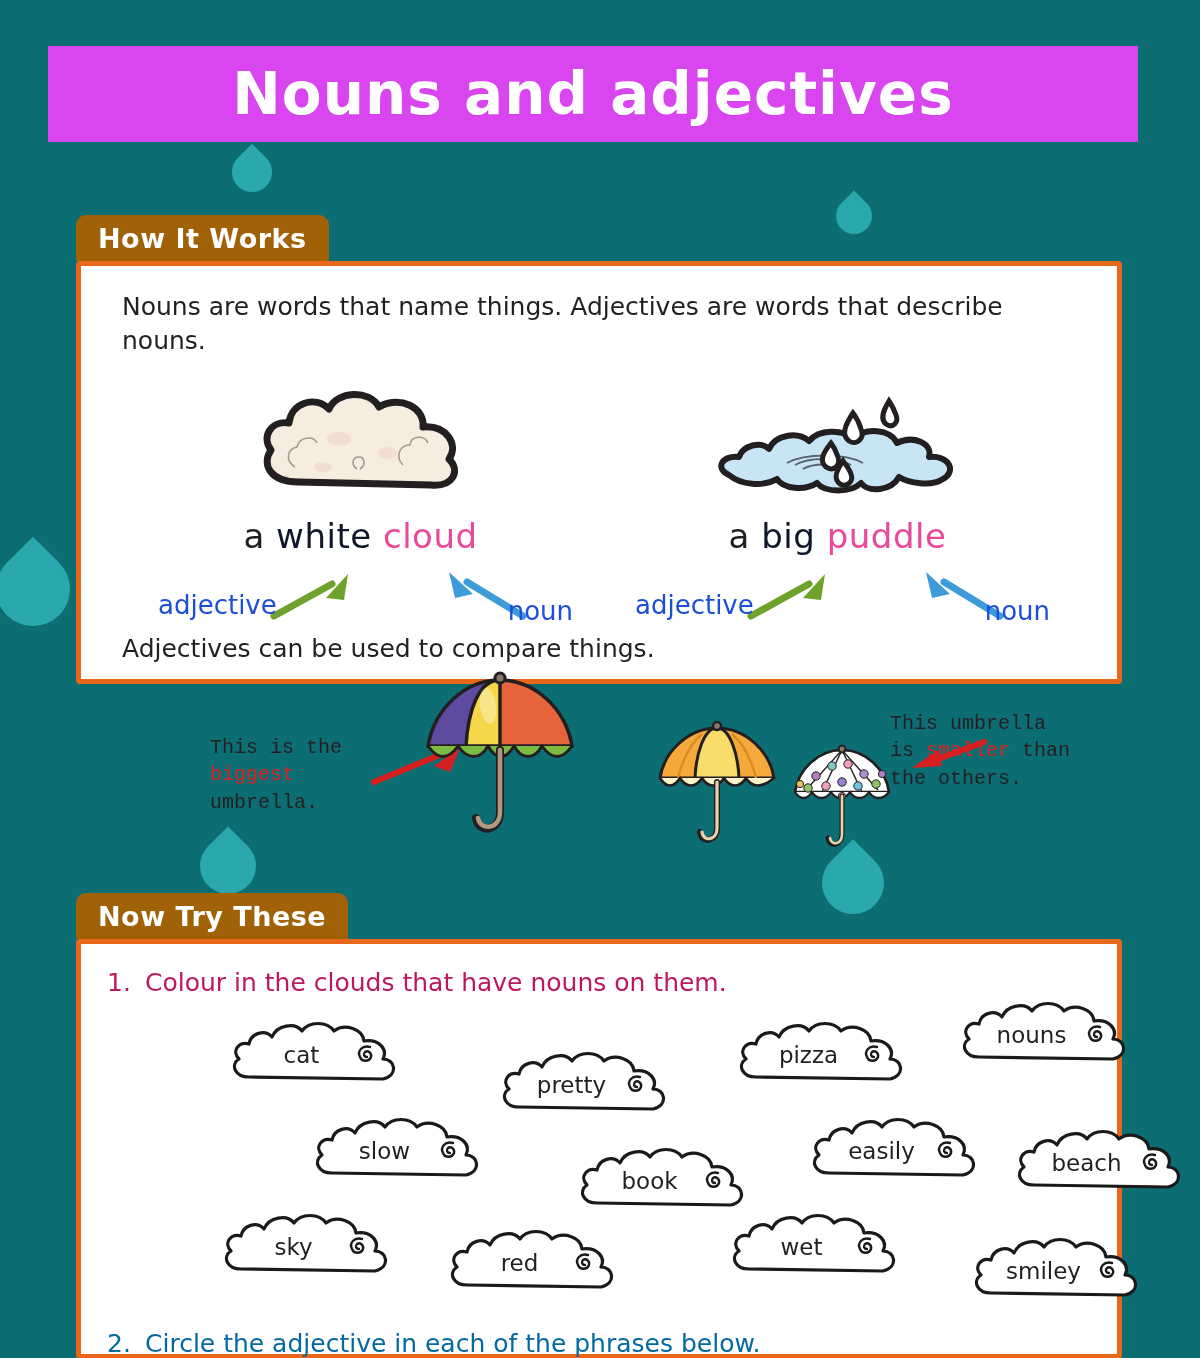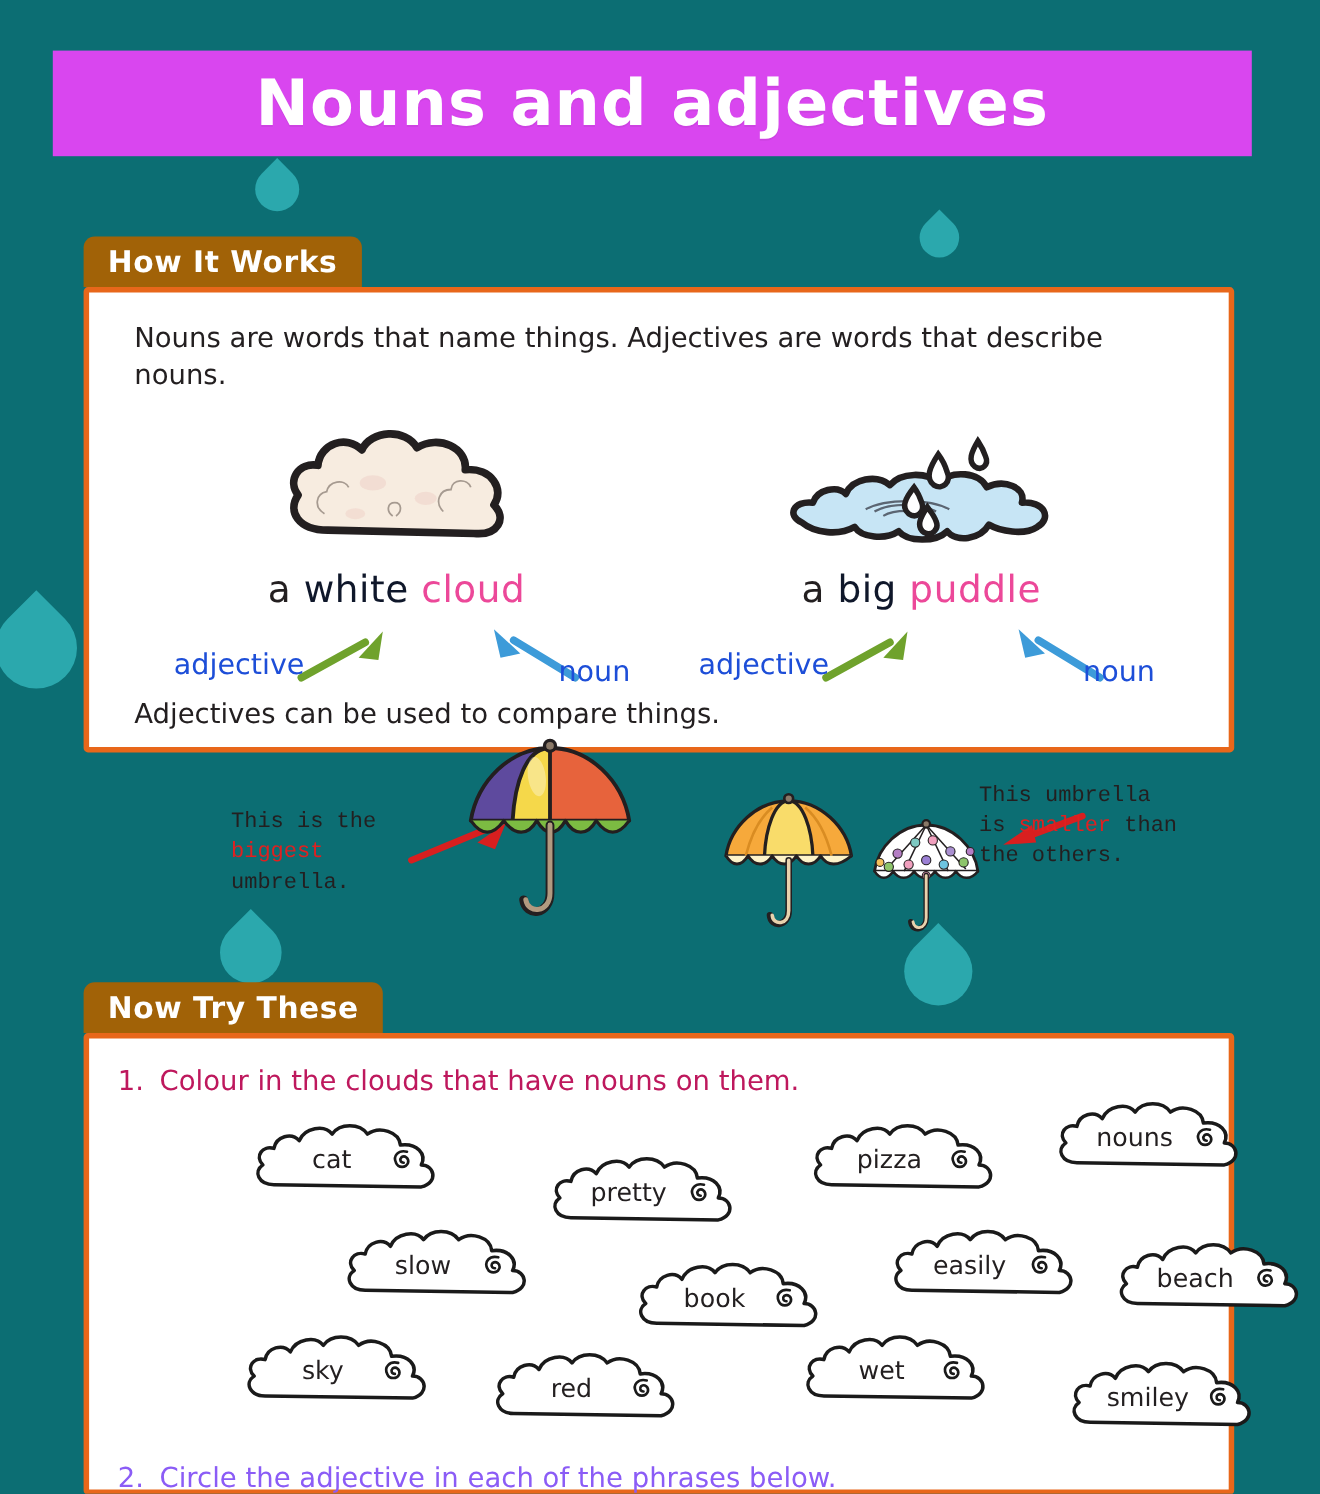--- a/index.html
+++ b/index.html
@@ -173,21 +173,21 @@
     font-family: "DejaVu Sans", sans-serif;
     font-size: 23px;
     color: #231f20;
     padding-right: 26px;
     pointer-events: none;
   }
 
   .q2 {
     font-family: "DejaVu Sans", sans-serif;
     font-size: 25px;
-    color: #8b5cf6;
+    color: #0369a1;
     position: absolute;
     left: 26px;
     bottom: -4px;
     white-space: nowrap;
   }
 </style>
 </head>
 <body>
 
 <div class="droplet drop-a"></div>

